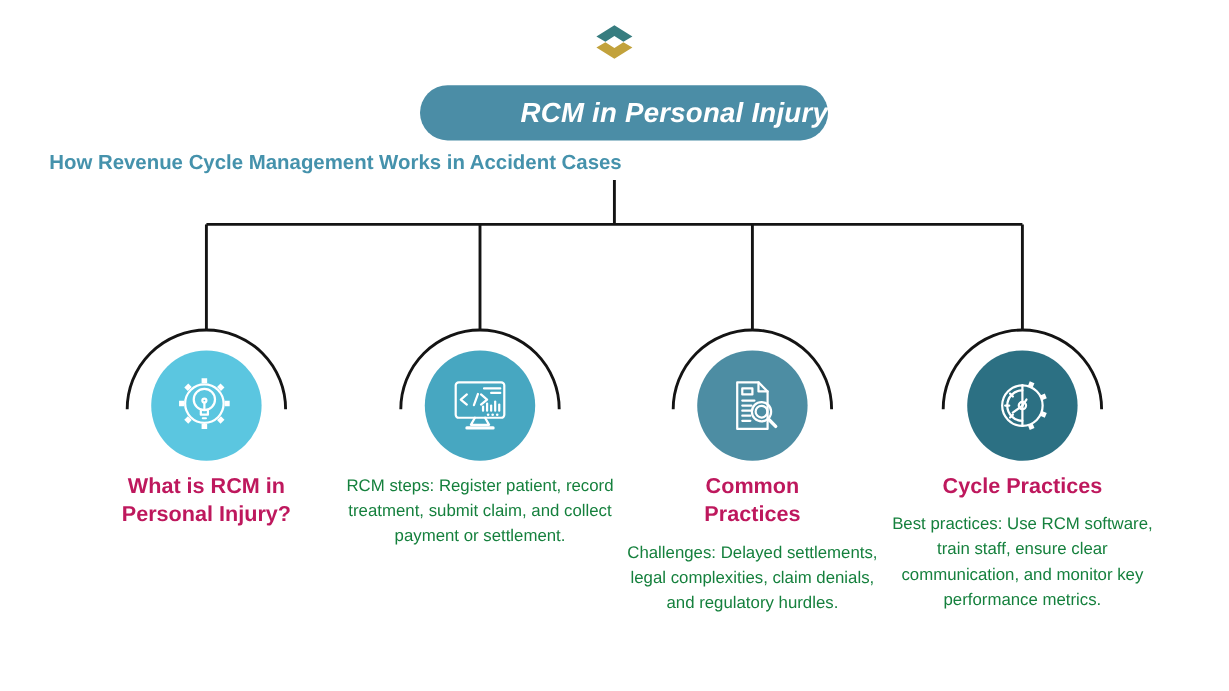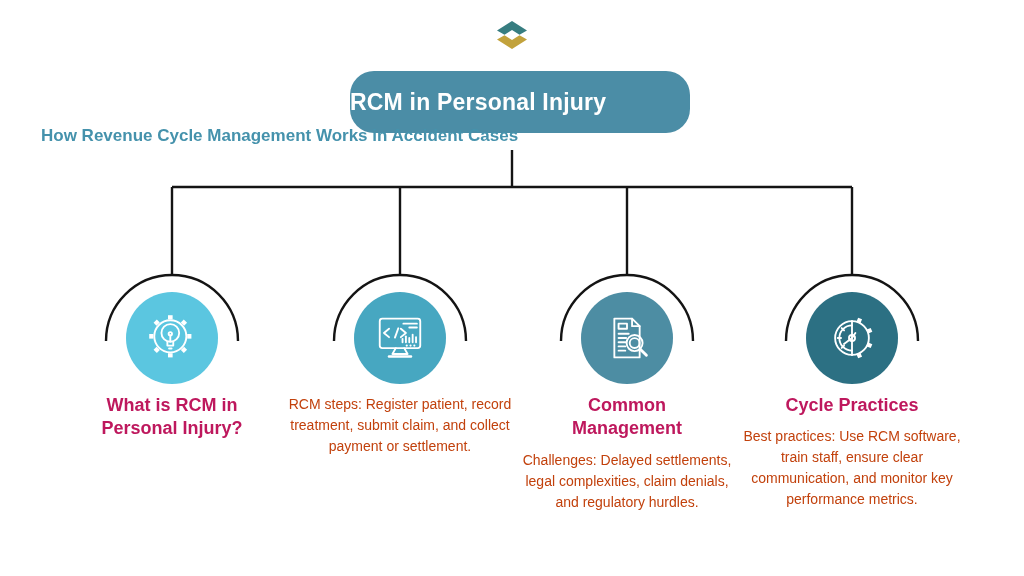--- a/index.html
+++ b/index.html
@@ -5,37 +5,37 @@
   html,body{margin:0;padding:0;}
   body{
     width:1024px;height:576px;position:relative;overflow:hidden;
     background:#ffffff;font-family:"Liberation Sans",sans-serif;
   }
   
   .logo{position:absolute;top:16px;left:0;width:1024px;display:flex;
         align-items:center;justify-content:center;gap:6px;}
   .logo-text{font-size:31px;font-weight:normal;letter-spacing:1px;line-height:1;}
   
-  .pill{position:absolute;top:71px;left:350px;width:340px;height:62px;
+  .pill{position:absolute;top:71px;left:350px;width:340px;height:46px;
         border-radius:24px;background:#4B8DA6;display:flex;align-items:center;
-        justify-content:flex-start;}
+        justify-content:flex-end;font-style:italic;}
   .pill-text{color:#ffffff;font-size:23px;font-weight:bold;letter-spacing:.2px;}
   .subtitle{position:absolute;top:126px;left:0;width:1024px;text-align:left;
         font-size:17px;font-weight:bold;color:#4592AC;padding-left:41px;}
   
   .tree-svg{position:absolute;top:0;left:0;pointer-events:none;}
   
   .circle{position:absolute;top:292px;width:92px;height:92px;border-radius:50%;
         display:flex;align-items:center;justify-content:center;}
   .circle svg{display:block;}
   
   .col{position:absolute;top:394px;width:236px;text-align:center;}
   .col-title{font-size:18px;font-weight:bold;color:#be185d;line-height:1.3;
         white-space:pre-line;margin:0 0 9px 0;}
-  .col-body{font-size:14px;color:#c2410c;line-height:1.5;white-space:pre-line;margin:0;}
+  .col-body{font-size:14px;color:#15803d;line-height:1.5;white-space:pre-line;margin:0;}
 </style>
 </head>
 <body>
 
 <div class="logo">
   <span>
     <svg width="36" height="38" viewBox="0 0 36 38">
       <path d="M3,14.5 L18,5 L33,14.5 L25.5,18.8 L18,14 L10.5,18.8 Z" fill="#377D80"></path>
       <path d="M3,23.5 L18,33 L33,23.5 L25.5,19.2 L18,24 L10.5,19.2 Z" fill="#C2A23C"></path>
     </svg>
@@ -145,21 +145,21 @@
   <p class="col-title">What is RCM in
 Personal Injury?</p>
 </div>
 <div class="col" style="left:282px;">
   <p class="col-body">RCM steps: Register patient, record
 treatment, submit claim, and collect
 payment or settlement.</p>
 </div>
 <div class="col" style="left:509px;">
   <p class="col-title">Common
-Management</p>
+Practices</p>
   <p class="col-body">Challenges: Delayed settlements,
 legal complexities, claim denials,
 and regulatory hurdles.</p>
 </div>
 <div class="col" style="left:734px;">
   <p class="col-title">Cycle Practices</p>
   <p class="col-body">Best practices: Use RCM software,
 train staff, ensure clear
 communication, and monitor key
 performance metrics.</p>

